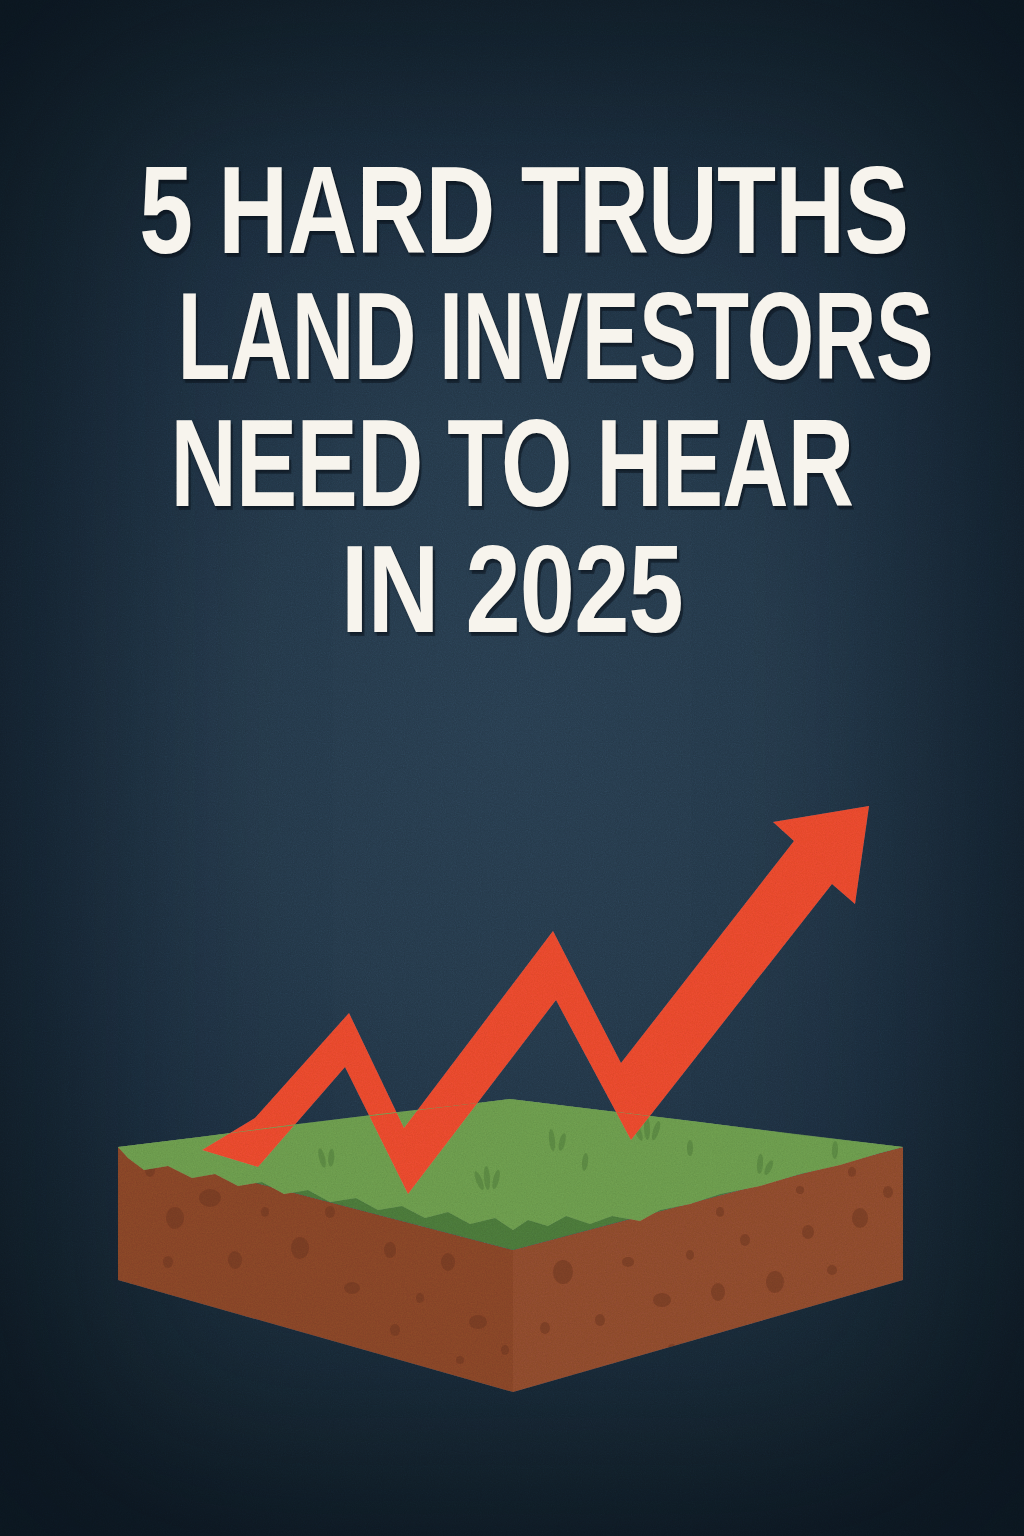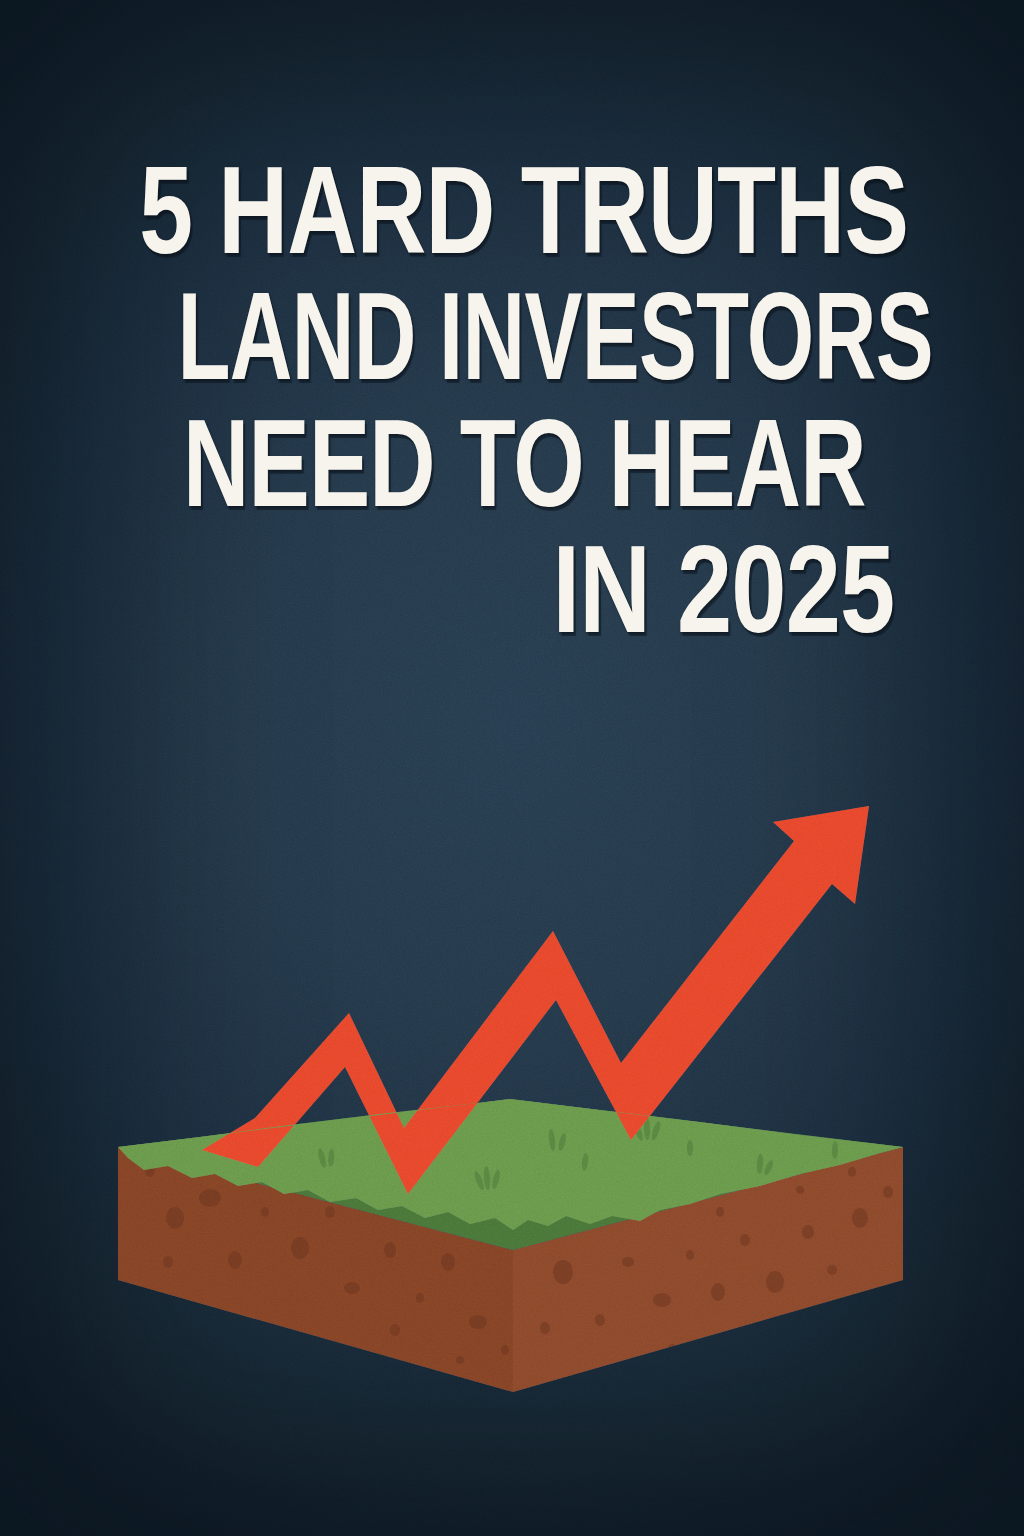--- a/index.html
+++ b/index.html
@@ -40,21 +40,21 @@
     pointer-events: none;
     box-shadow: inset 0 0 220px 70px rgba(6,14,22,0.55);
   }
 
   
   .headline {
     position: absolute;
     left: 0;
     right: 0;
     top: 150px;
-    text-align: right;
+    text-align: center;
     padding: 0 34px;
     box-sizing: border-box;
     z-index: 5;
   }
   .hl-line {
     display: block;
     color: #f7f4ed;
     font-family: "Liberation Sans Narrow", "Liberation Sans", sans-serif;
     font-weight: 700;
     font-stretch: condensed;

